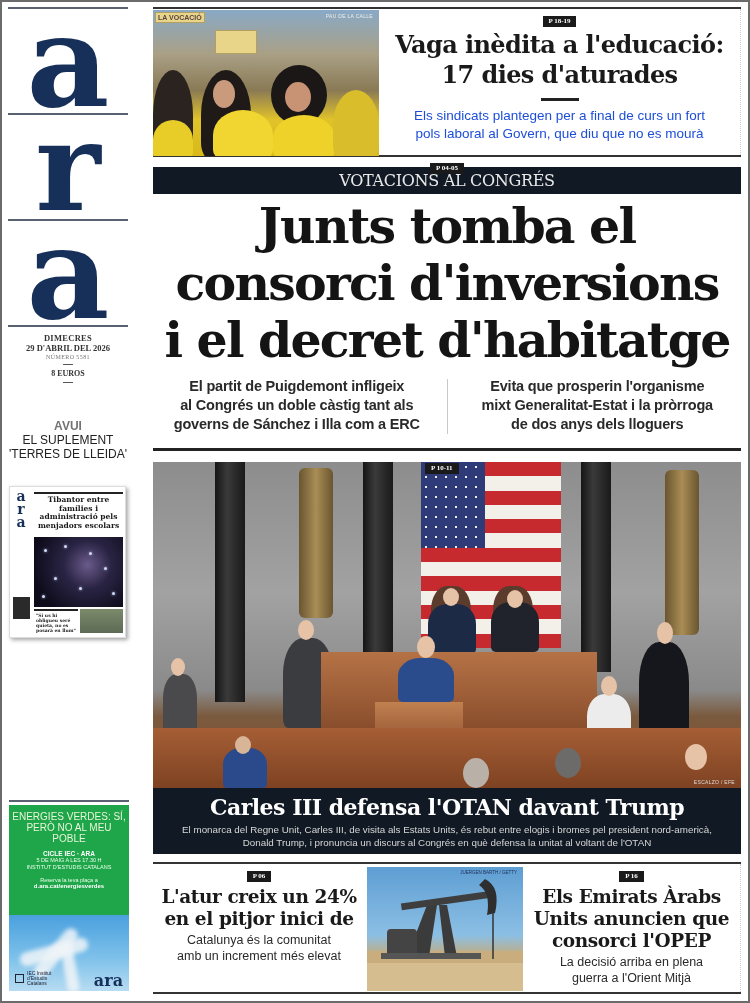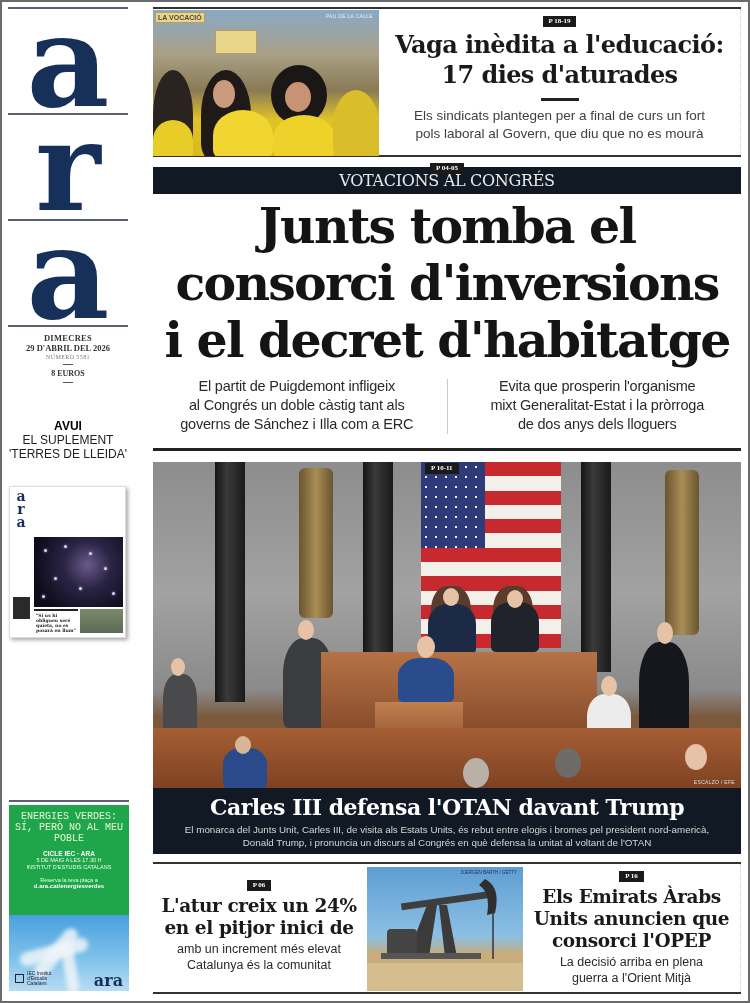--- a/index.html
+++ b/index.html
@@ -15,41 +15,41 @@
     font-size: 128px; line-height: 1; }
   .logo-letter.r { font-size: 124px; }
   .date-block { text-align: center; margin-top: 6px; font-family: "Liberation Serif", serif; }
   .date-day { font-size: 8.5px; font-weight: bold; letter-spacing: .3px; color: #333; }
   .date-full { font-size: 8.5px; font-weight: bold; color: #333; }
   .issue { font-size: 6px; color: #777; margin-top: 1px; letter-spacing: .4px; }
   .dash { width: 10px; height: 1px; background: #555; margin: 4px auto; }
   .price { font-size: 8px; font-weight: bold; color: #333; }
 
   .supp { position: absolute; left: 0; top: 419px; width: 136px; text-align: center; }
-  .supp-avui { font-size: 12px; font-weight: bold; color: #000000; }
+  .supp-avui { font-size: 12px; font-weight: bold; color: #737373; }
   .supp-line { font-size: 12px; color: #222; line-height: 14px; }
 
   .mini { position: absolute; left: 9px; top: 486px; width: 117px; height: 152px; background: #fff;
     box-shadow: 2px 2px 4px rgba(0,0,0,.35); border: 1px solid #ddd; }
   .mini-logo { position: absolute; left: 3px; top: 3px; width: 16px; color: #16305a; font-weight: bold;
     font-family: "DejaVu Serif", serif; font-size: 14px; line-height: 13px; text-align: center; }
   .mini-head { position: absolute; left: 24px; top: 5px; width: 89px; border-top: 2px solid #222; padding-top: 2px;
     font-family: "DejaVu Serif", serif; font-size: 7.5px; font-weight: bold; line-height: 8.5px; text-align: center; }
   .mini-photo { position: absolute; left: 24px; top: 50px; width: 89px; height: 70px;
     background: radial-gradient(circle at 60% 40%, #6a5a8a 0%, #2a2444 35%, #0d0b1a 80%); }
   .mini-photo .dot { position: absolute; width: 3px; height: 3px; border-radius: 50%; background: #cfd8ff; box-shadow: 0 0 3px #aab; }
   .mini-side { position: absolute; left: 3px; top: 110px; width: 17px; height: 22px; background: #2a2a2a; }
   .mini-box1 { position: absolute; left: 24px; top: 122px; width: 44px; height: 24px; border-top: 2px solid #222;
     font-family: "DejaVu Serif", serif; font-size: 4.5px; line-height: 5px; padding: 2px; font-weight: bold; }
   .mini-box2 { position: absolute; left: 70px; top: 122px; width: 43px; height: 24px; background: linear-gradient(#7a8a6a,#5d6a55); }
 
   .promo { position: absolute; left: 9px; top: 805px; width: 120px; height: 186px; }
   .promo-rule { position: absolute; left: 0; top: -5px; width: 120px; height: 2px; background: #5a6170; }
   .promo-green { position: absolute; left: 0; top: 0; width: 120px; height: 110px; background: #1fa64a; color: #fff; text-align: center; padding-top: 6px; }
-  .promo-title { font-family: Liberation Mono, monospace; font-size: 10px; line-height: 11px; color: #e8f5d8; }
+  .promo-title { font-family: Liberation Sans, sans-serif; font-size: 10px; line-height: 11px; color: #e8f5d8; }
   .promo-cycle { font-size: 6.5px; font-weight: bold; margin-top: 6px; }
   .promo-info { font-size: 5.5px; line-height: 7px; color: #eaffea; }
   .promo-reserve { font-size: 5.5px; margin-top: 6px; color: #e8ffe8; }
   .promo-link { font-size: 6px; font-weight: bold; }
   .promo-img { position: absolute; left: 0; top: 110px; width: 120px; height: 76px;
     background: linear-gradient(180deg, #4aa0de 0%, #7cc0ea 55%, #b7dcf2 100%); overflow: hidden; }
   .blade { position: absolute; background: rgba(240,244,248,.85); border-radius: 8px; filter: blur(2px); }
   .promo-iec { position: absolute; left: 6px; bottom: 5px; font-size: 5px; color: #223; line-height: 5px; display:flex; gap:3px; align-items:center; }
   .promo-iec .iec-box { width: 9px; height: 9px; border: 1px solid #223; }
   .promo-ara { position: absolute; right: 6px; bottom: 1px; font-family: "DejaVu Serif", serif; font-weight: bold; font-size: 16px; color: #16305a; }
@@ -62,30 +62,30 @@
   .top-photo { position: absolute; left: 0; top: 1px; width: 226px; height: 146px; overflow: hidden;
     background: linear-gradient(180deg, #89a9c6 0%, #a9a086 30%, #8a7a55 55%, #e0c22a 75%, #d9b91a 100%); }
   .person { position: absolute; border-radius: 50% 50% 20% 20%; }
   .sign { position: absolute; background: #e9d58a; border: 1px solid #b3a060; font-size: 6px; color: #544; padding: 1px 2px; font-weight: bold; }
   .credit { position: absolute; font-size: 5px; color: #eee; letter-spacing: .3px; }
   .top-text { position: absolute; left: 226px; top: 0; width: 362px; height: 146px; text-align: center; border-right: 1px dotted #ccc; }
   .page-tag { display: inline-block; background: #1a1a1a; color: #fff; font-family: "Liberation Serif", serif;
     font-size: 7px; font-weight: bold; padding: 1px 6px; line-height: 9px; }
   .top-head { font-family: "DejaVu Serif", serif; font-weight: bold; font-size: 24px; line-height: 30px; letter-spacing: -0.6px; margin-top: 3px; }
   .top-bar { width: 38px; height: 3px; background: #222; margin: 8px auto 6px; }
-  .top-sub { font-size: 13.5px; line-height: 18px; color: #404040; }
+  .top-sub { font-size: 13.5px; line-height: 18px; color: #1d4ed8; }
 
   
   .lead { top: 156px; height: 298px; }
   .lead-tag-row { text-align: center; height: 11px; }
   .section-bar { background: #111a24; color: #e9e9e9; text-align: center; height: 27px; line-height: 27px;
     font-family: "DejaVu Serif", serif; font-size: 16px; letter-spacing: -0.3px; }
   .lead-head { text-align: center; font-family: "DejaVu Serif", serif; font-weight: bold; font-size: 49px;
     line-height: 57px; letter-spacing: -1.8px; margin-top: 4px; color: #141414; }
-  .lead-subs { display: flex; margin-top: 8px; border-bottom: 3px solid #222; padding-bottom: 12px; height: 74px; }
+  .lead-subs { display: flex; margin-top: 8px; border-bottom: 3px solid #222; padding-bottom: 12px; height: 74px; font-weight: bold; }
   .lead-sub { flex: 1; text-align: center; font-size: 14.5px; line-height: 19px; color: #2a2a2a; letter-spacing: -0.2px; }
   .lead-divider { width: 1px; background: #c8c8c8; margin: 2px 6px; }
 
   
   .photo-story { top: 462px; height: 393px; text-decoration: underline; }
   .congress { position: absolute; left: 0; top: 0; width: 588px; height: 326px; overflow: hidden;
     background: linear-gradient(180deg, #8d8d8d 0%, #a2a2a2 40%, #8a8a8a 70%, #7a5a3e 78%, #8a4e2e 100%); }
   .column { position: absolute; top: 0; width: 30px; background: linear-gradient(90deg,#151515,#3a3a3a 40%,#1a1a1a); }
   .fasces { position: absolute; width: 34px; background: linear-gradient(90deg,#6a5530,#a98d55 50%,#6a5530); border-radius: 6px; }
   .flag { position: absolute; left: 268px; top: 0; width: 140px; height: 186px;
@@ -95,21 +95,21 @@
   .dais { position: absolute; background: linear-gradient(180deg,#b57245,#8a4e2d); }
   .figure { position: absolute; border-radius: 40% 40% 10% 10%; }
   .head { position: absolute; border-radius: 50%; background: #e6c3a6; }
   .caption-bar { position: absolute; left: 0; top: 326px; width: 588px; height: 66px; background: #111a24; color: #fff; text-align: center; padding-top: 5px; }
   .caption-head { font-family: "DejaVu Serif", serif; font-weight: bold; font-size: 22px; line-height: 28px; letter-spacing: -0.5px; }
   .caption-text { font-size: 9.8px; line-height: 13px; color: #d6d6d6; margin-top: 2px; }
   .photo-tag { position: absolute; left: 272px; top: 1px; }
 
   
   .bottom { top: 862px; height: 132px; border-top: 2px solid #333; border-bottom: 2px solid #333; }
-  .b-left { position: absolute; left: 0; top: 0; width: 212px; height: 128px; text-align: center; margin-top: 9px; }
+  .b-left { position: absolute; left: 0; top: 0; width: 212px; height: 128px; text-align: center; }
   .b-right { position: absolute; left: 370px; top: 0; width: 218px; height: 128px; text-align: center; border-right: 1px dotted #ccc; }
   .b-head { font-family: "DejaVu Serif", serif; font-weight: bold; font-size: 18.5px; line-height: 22px; letter-spacing: -0.4px; margin-top: 4px; }
   .b-sub { font-size: 12.5px; line-height: 16px; color: #2a2a2a; margin-top: 2px; }
   .oil { position: absolute; left: 214px; top: 3px; width: 156px; height: 124px; overflow: hidden;
     background: linear-gradient(180deg,#5e9ed3 0%,#8cbfe4 55%,#c5ab7a 72%,#cfb383 100%); }
   .oil-credit { position: absolute; right: 6px; top: 3px; font-size: 4.5px; color: #1f2c55; }
 </style>
 </head>
 <body>
 
@@ -134,20 +134,21 @@
 </div>
 
 <div class="supp">
   <div class="supp-avui">AVUI</div>
   <div class="supp-line">EL SUPLEMENT</div>
   <div class="supp-line">'TERRES DE LLEIDA'</div>
 </div>
 
 <div class="mini">
   <div class="mini-logo">a<br>r<br>a</div>
+  <div class="mini-head">Tibantor entre famílies i administració pels menjadors escolars</div>
   <div class="mini-photo">
     <span class="dot" style="left:10px;top:12px"></span>
       <span class="dot" style="left:30px;top:8px"></span>
     <span class="dot" style="left:55px;top:15px"></span>
       <span class="dot" style="left:70px;top:30px"></span>
     <span class="dot" style="left:20px;top:40px"></span>
       <span class="dot" style="left:45px;top:50px"></span>
     <span class="dot" style="left:78px;top:55px"></span>
       <span class="dot" style="left:8px;top:58px"></span>
   </div>
@@ -263,36 +264,36 @@
     <div class="head" style="left:82px;top:274px;width:16px;height:18px;background:#d8b596"></div>
     <div class="head" style="left:310px;top:296px;width:26px;height:30px;background:#b9b1a8"></div>
     <div class="head" style="left:402px;top:286px;width:26px;height:30px;background:#6d6b6a"></div>
     <div class="head" style="left:532px;top:282px;width:22px;height:26px"></div>
     <div class="credit" style="right:6px;bottom:3px;color:#ddd">ESCALZO / EFE</div>
   </div>
   <span class="page-tag photo-tag">P 10-11</span>
   <div class="caption-bar">
     <div class="caption-head">Carles III defensa l'OTAN davant Trump</div>
     <div class="caption-text">
-      <div>El monarca del Junts Unit, Carles III, de visita als Estats Units, és rebut entre elogis i bromes pel president nord-americà,</div>
+      <div>El monarca del Regne Unit, Carles III, de visita als Estats Units, és rebut entre elogis i bromes pel president nord-americà,</div>
       <div>Donald Trump, i pronuncia un discurs al Congrés en què defensa la unitat al voltant de l'OTAN</div>
     </div>
   </div>
 </div>
 
 <div class="main bottom">
   <div class="b-left">
     <span class="page-tag">P 06</span>
     <div class="b-head">
       <div>L'atur creix un 24%</div>
       <div>en el pitjor inici de</div>
     </div>
     <div class="b-sub">
+      <div>Catalunya és la comunitat</div>
       <div>amb un increment més elevat</div>
-      <div>Catalunya és la comunitat</div>
     </div>
   </div>
 
   <div class="oil">
     <div class="oil-credit">JUERGEN BARTH / GETTY</div>
     <svg width="156" height="124" viewBox="0 0 156 124">
       <rect x="0" y="84" width="156" height="40" fill="#c9ad7d"></rect>
       <rect x="0" y="96" width="156" height="28" fill="#d6bd90"></rect>
       <polygon points="40,90 60,38 70,38 62,90" fill="#3b3b3b"></polygon>
       <polygon points="78,90 72,38 80,38 90,90" fill="#3b3b3b"></polygon>

